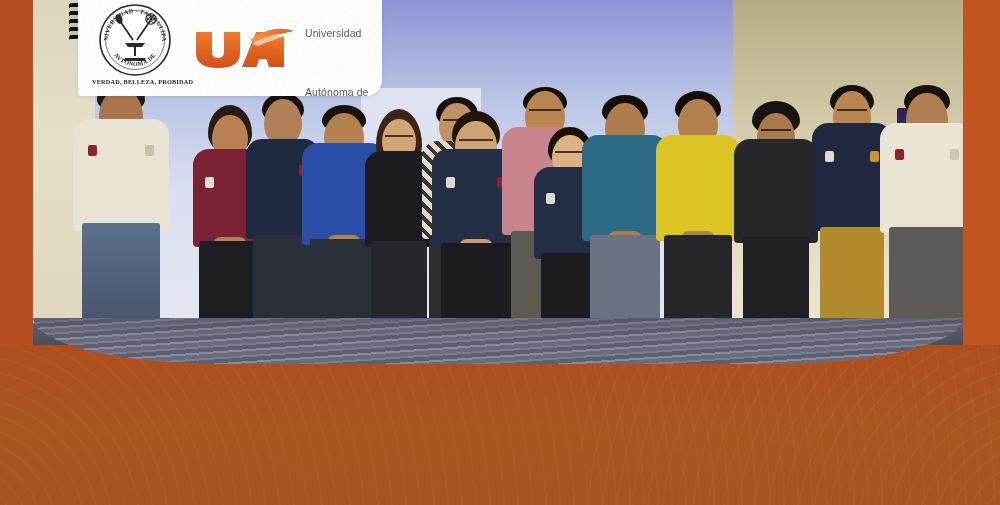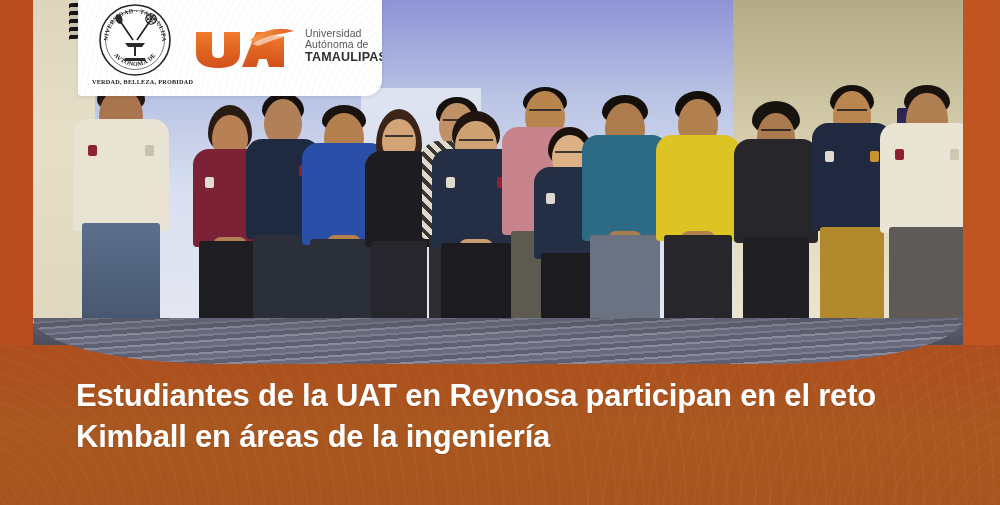--- a/index.html
+++ b/index.html
@@ -198,21 +198,21 @@
   
   .uat{ display:flex; align-items:center; gap:9px; }
   .uat-mark{
     position:relative; width:104px; height:48px; flex:0 0 auto;
   }
   .uat-words{
     line-height:1.06;
     color:#4a4a4a;
   }
   .uat-words .l1,.uat-words .l2{
-    font-size:10.5px; color:#585858; letter-spacing:.1px;
+    font-size:10.5px; color:#585858; letter-spacing:.1px;margin-top:48px;
   }
   .uat-words .l3{
     font-size:12.5px; font-weight:700; color:#2f2f2f; letter-spacing:.2px;
   }
 
   
   .headline{
     position:absolute; left:76px; top:376px; width:880px;
     color:#ffffff;
     font-size:31px;
@@ -454,18 +454,14 @@
         <div class="uat-words">
           <div class="l1">Universidad</div>
           <div class="l2">Autónoma de</div>
           <div class="l3">TAMAULIPAS</div>
         </div>
       </div>
 
     </div>
   </div>
 
-  <div class="headline">
-    <span>Estudiantes de la UAT en Reynosa participan en el reto Kimball</span>
-    <span>en áreas de la ingeniería</span>
-  </div>
 
 </div>
 
 </body></html>

